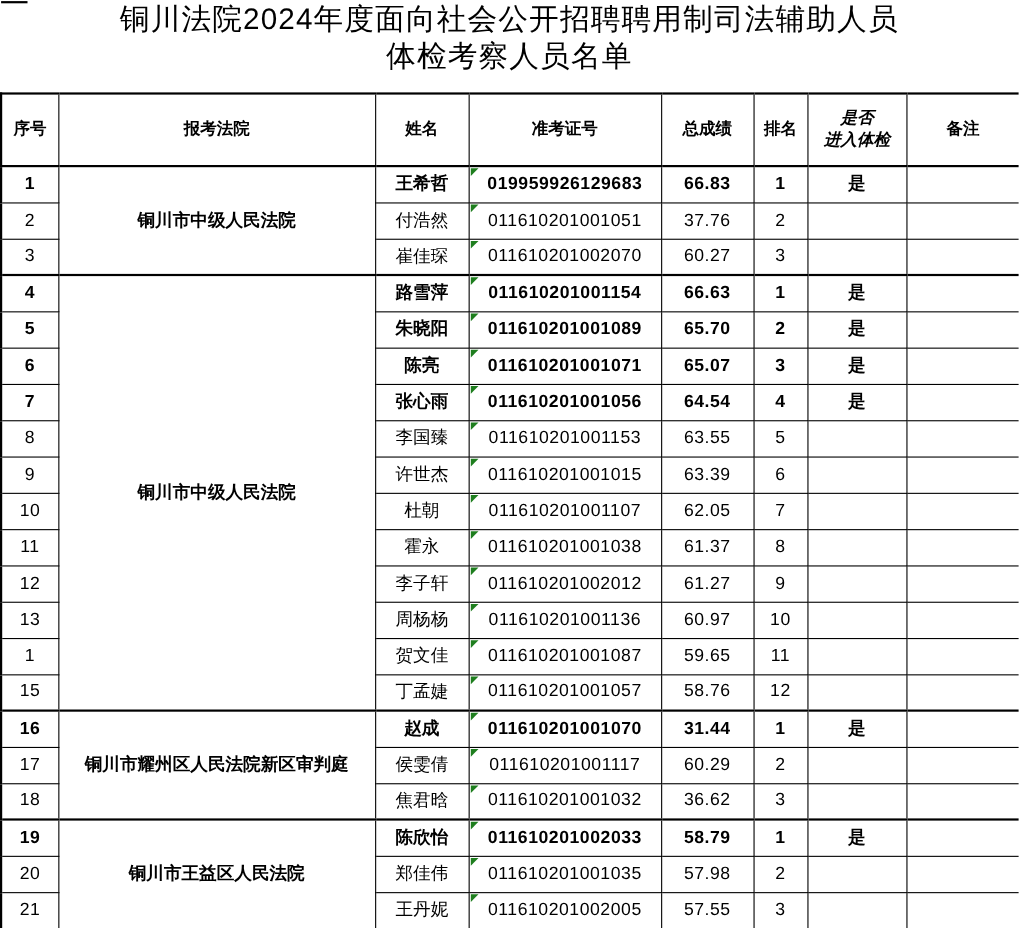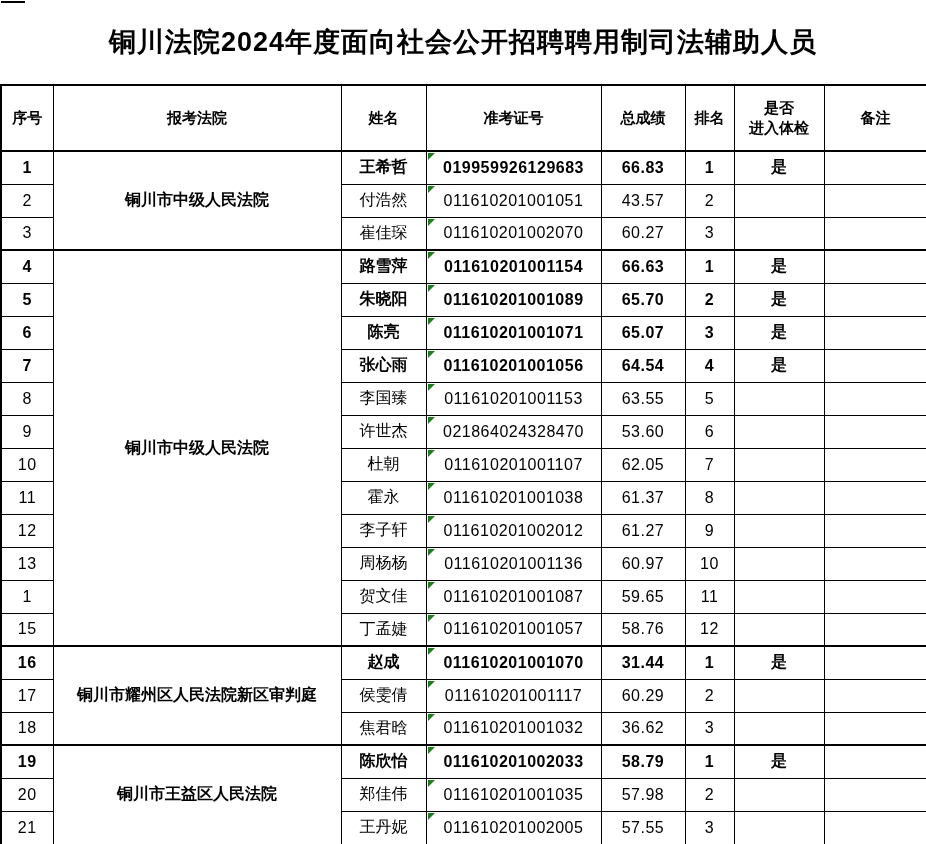--- a/index.html
+++ b/index.html
@@ -7,24 +7,24 @@
     width: 926px; height: 844px;
     background: #ffffff;
     font-family: "Liberation Sans", sans-serif;
     color: #000;
     overflow: hidden;
     position: relative;
   }
   .title-block {
     height: 84px;
     display: flex;
-    flex-direction: row;
-    justify-content: center;
+    flex-direction: column;
+    justify-content: flex-start;
     align-items: center;
-    font-weight: bold;
+    font-weight: normal;
     font-size: 27px;
     line-height: 34px;
     text-align: center;
     letter-spacing: 1px;
   }
   .title-top-tick {
     position: absolute;
     left: 1px; top: 1px;
     width: 24px; height: 2px;
     background: #000;
@@ -42,21 +42,21 @@
     overflow: hidden;
   }
   thead th {
     border-top-width: 2px;
     border-bottom-width: 2px;
     font-size: 15px;
     font-weight: bold;
     height: 66px;
     line-height: 20px;
   }
-  .th-pass { white-space: pre-line; }
+  .th-pass { white-space: pre-line; font-style: italic; }
   tbody tr { height: 33px; }
   tbody td { font-size: 16px; }
   .first-col { border-left-width: 2px; }
   tr.group-start td { border-top-width: 2px; }
   td.cell-court { font-weight: bold; font-size: 16px; margin-top: 34px; }
   tr.bold-row td { font-weight: bold; }
   td.cell-ticket { position: relative; }
   .num { letter-spacing: 0.5px; }
   .tri {
     position: absolute;
@@ -66,20 +66,21 @@
     border-right: 7px solid transparent;
   }
 </style>
 </head>
 <body>
 
 <div class="title-top-tick"></div>
 
 <div class="title-block">
   <div>铜川法院2024年度面向社会公开招聘聘用制司法辅助人员</div>
+  <div>体检考察人员名单</div>
 </div>
 
 <table class="roster">
   <colgroup>
     <col style="width:52px">
     <col style="width:288px">
     <col style="width:85px">
     <col style="width:175px">
     <col style="width:84px">
     <col style="width:49px">
@@ -107,21 +108,21 @@
         <td class="cell-ticket"><span class="tri"></span><span class="num">019959926129683</span></td>
         <td class="num">66.83</td>
         <td class="num">1</td>
         <td>是</td>
         <td></td>
       </tr>
       <tr>
         <td class="first-col num">2</td>
         <td>付浩然</td>
         <td class="cell-ticket"><span class="tri"></span><span class="num">011610201001051</span></td>
-        <td class="num">43.57</td>
+        <td class="num">37.76</td>
         <td class="num">2</td>
         <td></td>
         <td></td>
       </tr>
       <tr>
         <td class="first-col num">3</td>
         <td>崔佳琛</td>
         <td class="cell-ticket"><span class="tri"></span><span class="num">011610201002070</span></td>
         <td class="num">60.27</td>
         <td class="num">3</td>
@@ -170,22 +171,22 @@
         <td>李国臻</td>
         <td class="cell-ticket"><span class="tri"></span><span class="num">011610201001153</span></td>
         <td class="num">63.55</td>
         <td class="num">5</td>
         <td></td>
         <td></td>
       </tr>
       <tr>
         <td class="first-col num">9</td>
         <td>许世杰</td>
-        <td class="cell-ticket"><span class="tri"></span><span class="num">021864024328470</span></td>
-        <td class="num">53.60</td>
+        <td class="cell-ticket"><span class="tri"></span><span class="num">011610201001015</span></td>
+        <td class="num">63.39</td>
         <td class="num">6</td>
         <td></td>
         <td></td>
       </tr>
       <tr>
         <td class="first-col num">10</td>
         <td>杜朝</td>
         <td class="cell-ticket"><span class="tri"></span><span class="num">011610201001107</span></td>
         <td class="num">62.05</td>
         <td class="num">7</td>

